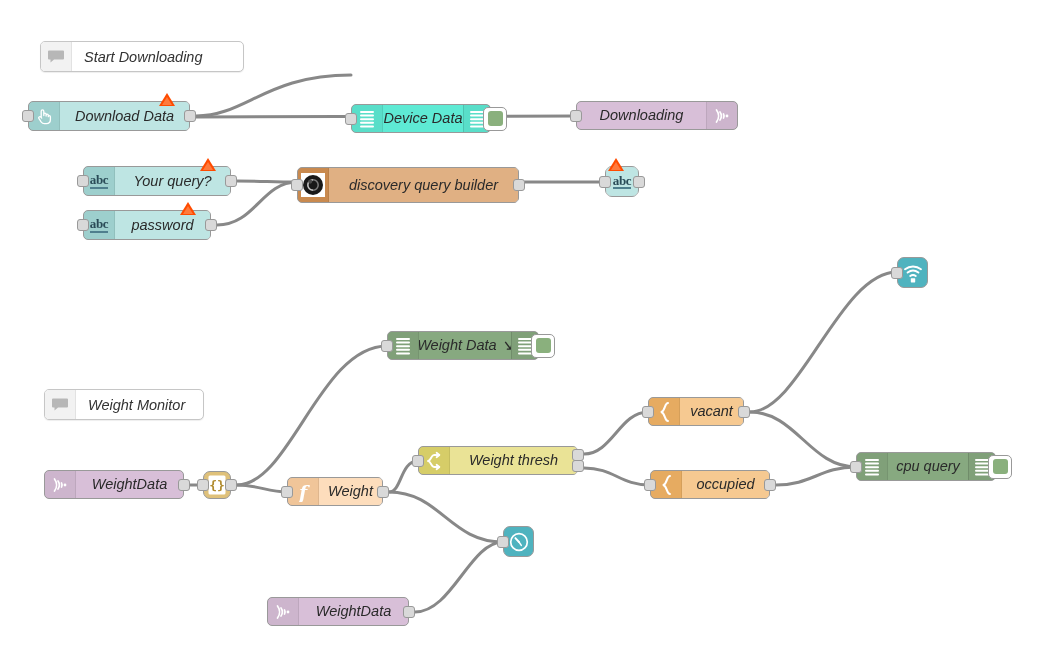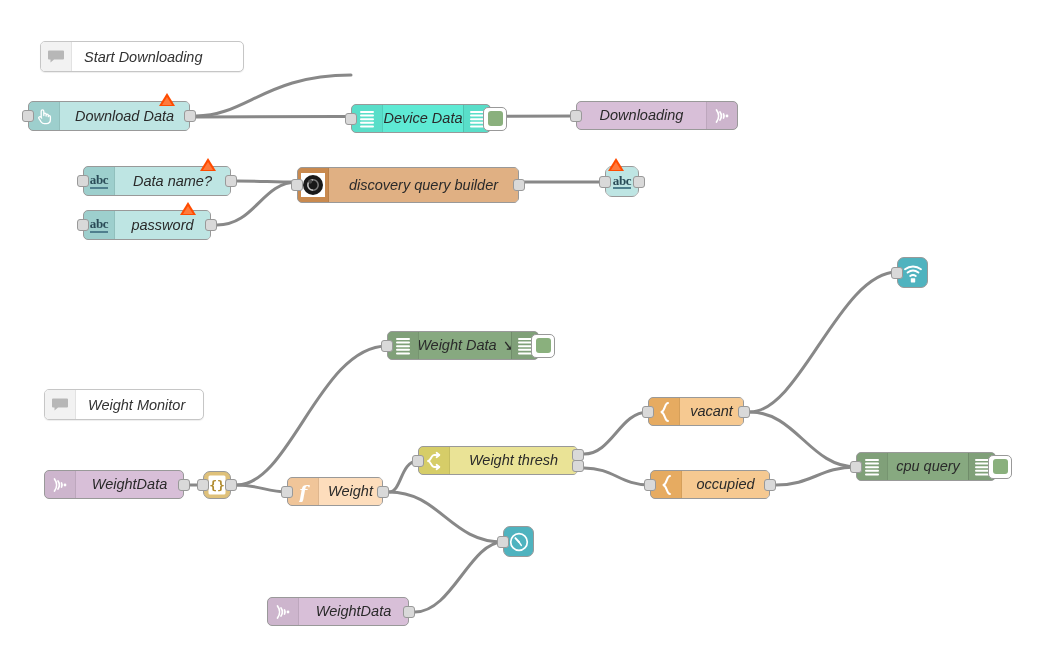--- a/index.html
+++ b/index.html
@@ -299,21 +299,21 @@
             <circle cx="15" cy="10" r="1.4" fill="#ffffff"></circle>
           </svg>
         </div>
         <div class="port in" style="top: calc(50% - 6px);"></div>
       </div>
       <div class="node" style="left: 83px; top: 166px; width: 148px; height: 30px; background: rgb(166, 219, 216);">
         <div class="icon-left">
           <span class="abc-glyph">abc</span>
         </div>
         <div class="body body-light">
-          <span class="label">Data name?</span>
+          <span class="label">Your query?</span>
         </div>
         <div class="port in" style="top: calc(50% - 6px);"></div>
         <div class="port out" style="top: calc(50% - 6px);"></div>
         <div class="badge-error"></div>
       </div>
       <div class="node" style="left: 83px; top: 210px; width: 128px; height: 30px; background: rgb(166, 219, 216);">
         <div class="icon-left">
           <span class="abc-glyph">abc</span>
         </div>
         <div class="body body-light">

